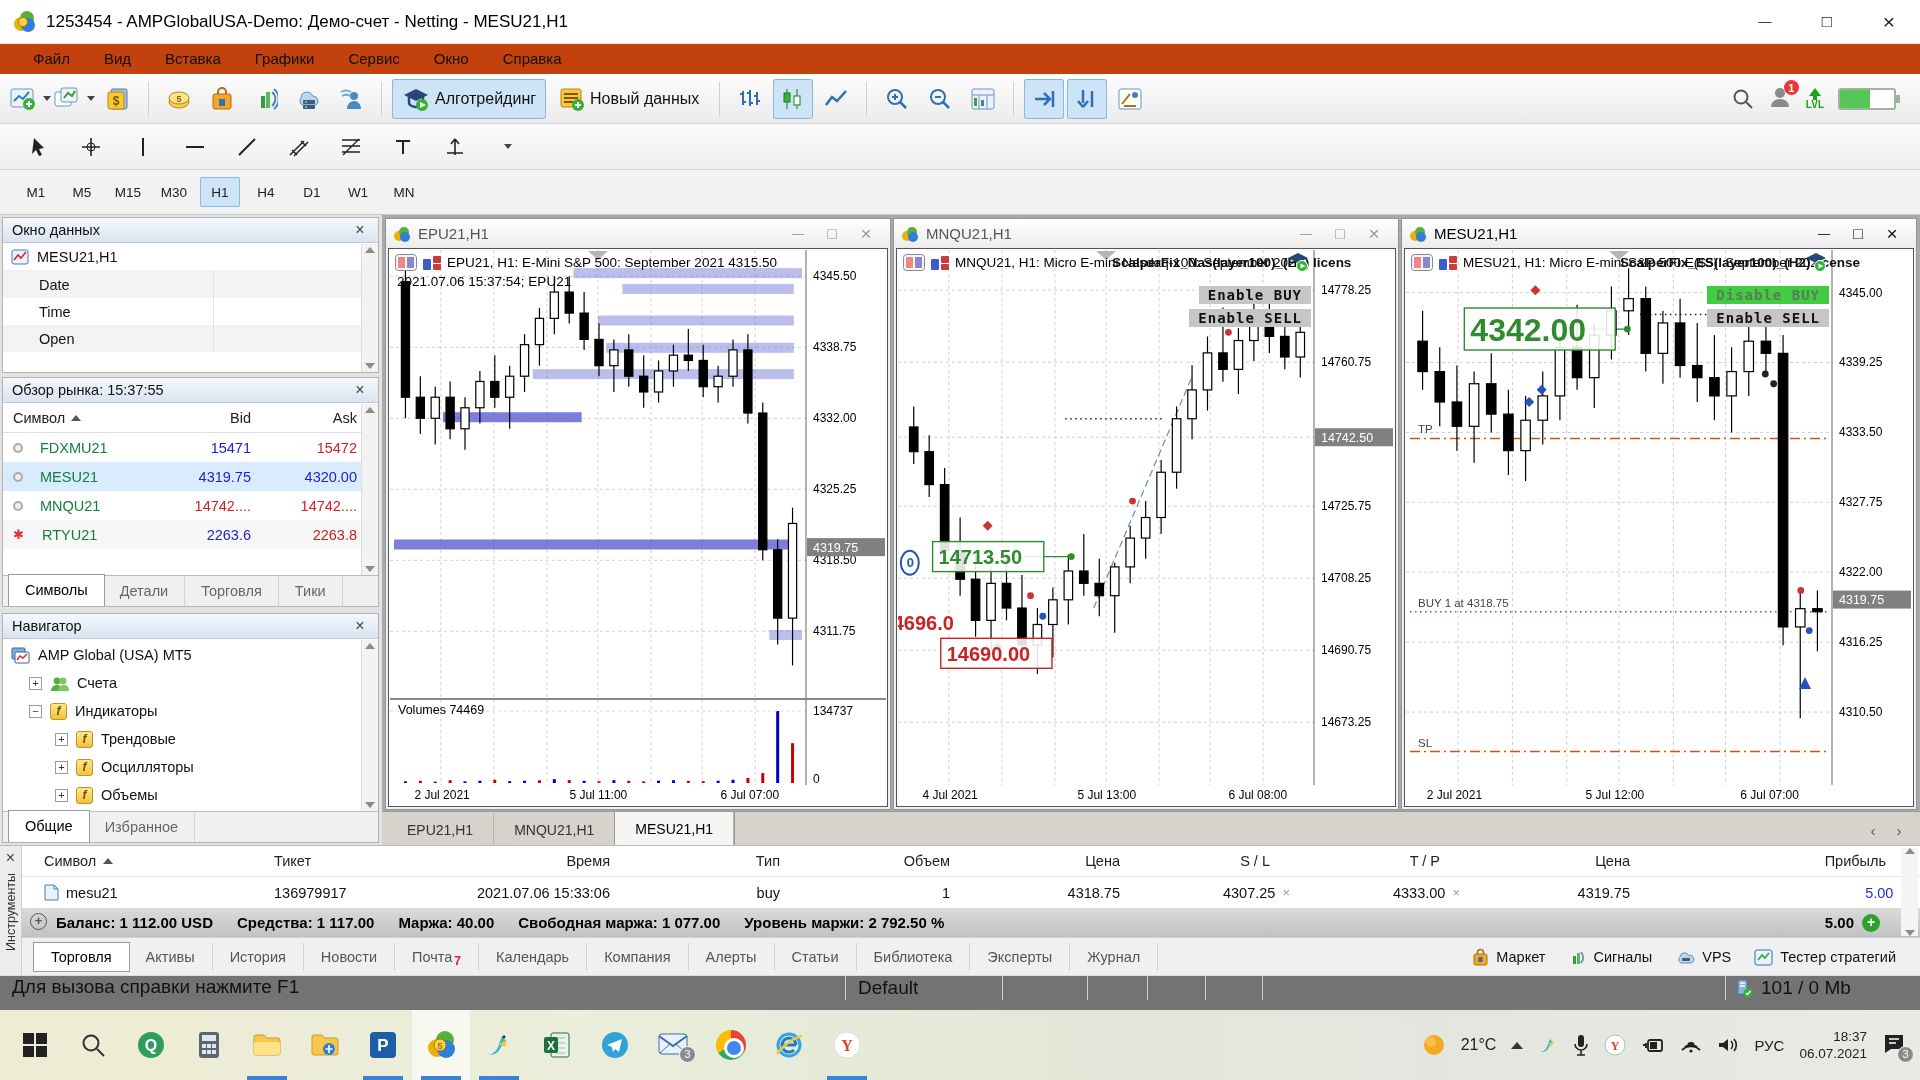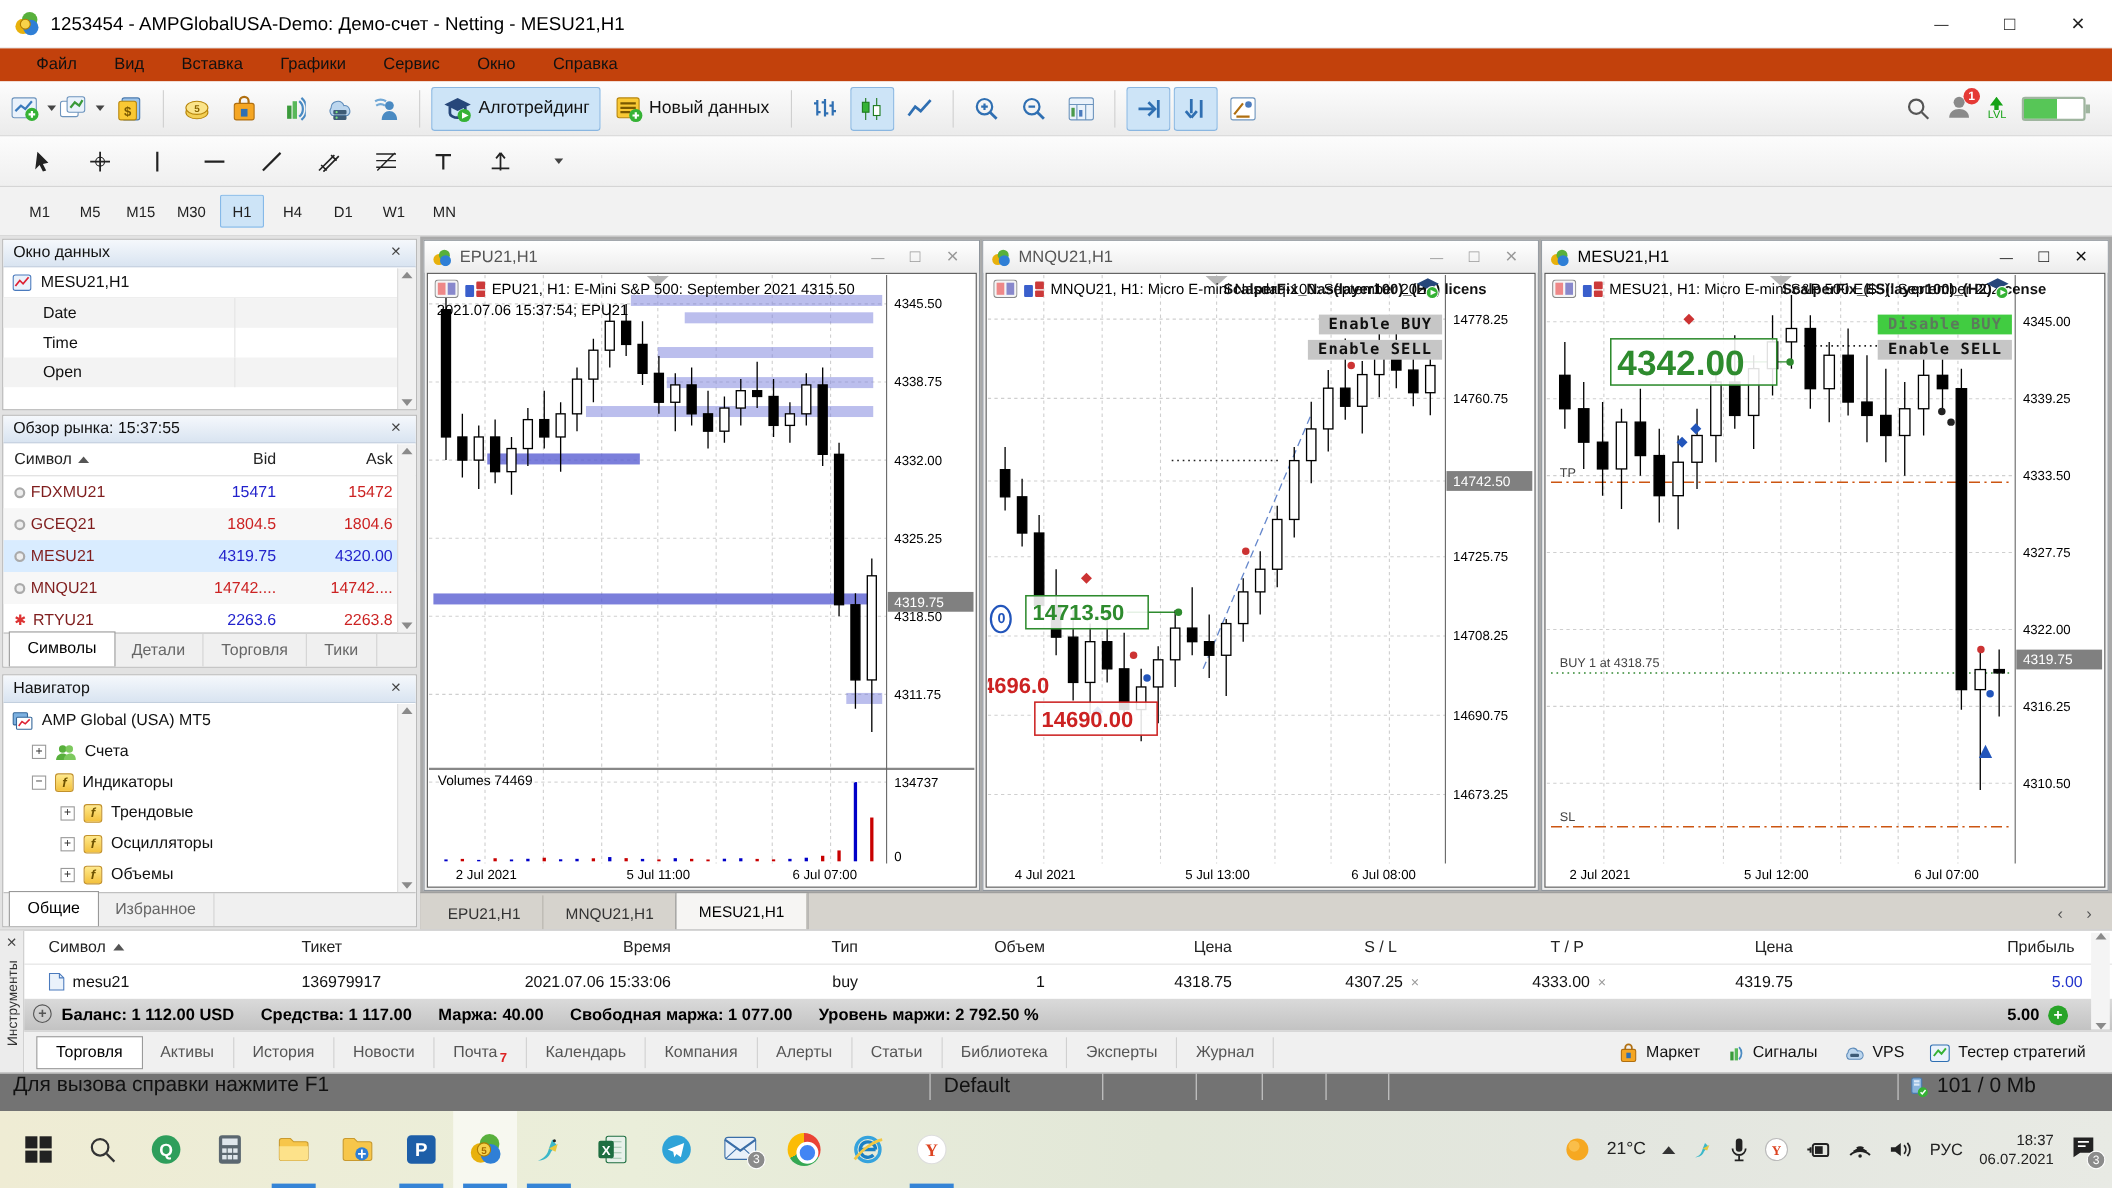--- a/index.html
+++ b/index.html
@@ -22,21 +22,21 @@
 
   
   .toolbar{height:50px;background:linear-gradient(#fdfdfd,#ebebeb);border-bottom:1px solid #d5d5d5;display:flex;align-items:center;padding:0 10px;gap:3px}
   .tbtn{height:40px;min-width:40px;display:flex;align-items:center;justify-content:center;border-radius:3px;gap:5px}
   .tbtn.lbl{padding:0 10px;font-size:16px;color:#111}
   .tbtn.sel{background:#cde4f7;box-shadow:inset 0 0 0 1px #8ab6e0}
   .caret{width:0;height:0;border-left:4px solid transparent;border-right:4px solid transparent;border-top:5px solid #444;margin-left:2px}
   .tsep{width:1px;height:34px;background:#cfcfcf;margin:0 7px}
   .t-right{margin-left:auto;display:flex;align-items:center;gap:14px;padding-right:14px}
   .badge-red{position:absolute;top:-5px;right:-7px;background:#e53935;color:#fff;border-radius:8px;font-size:11px;min-width:15px;height:15px;display:flex;align-items:center;justify-content:center;padding:0 3px;font-weight:bold}
-  .lvl{display:flex;flex-direction:column;align-items:center;color:#17a317;font-weight:normal;font-size:10px;line-height:10px}
+  .lvl{display:flex;flex-direction:column;align-items:center;color:#17a317;font-weight:bold;font-size:10px;line-height:10px}
   .battery{width:58px;height:22px;border:2px solid #9fb59f;border-radius:3px;background:linear-gradient(90deg,#57c657 0 55%,#fff 55%);position:relative}
   .battery::after{content:"";position:absolute;right:-6px;top:5px;width:4px;height:8px;background:#9fb59f}
 
   
   .drawbar{height:46px;background:linear-gradient(#fcfcfc,#efefef);border-bottom:1px solid #d5d5d5;display:flex;align-items:center;gap:26px;padding-left:26px;color:#222;font-size:18px}
   .dico{display:flex;align-items:center;justify-content:center;width:26px;height:26px}
 
   
   .tfbar{height:45px;background:#f2f2f2;border-bottom:1px solid #c9c9c9;display:flex;align-items:center;gap:6px;padding-left:16px}
   .tf{width:40px;height:30px;display:flex;align-items:center;justify-content:center;font-size:13.5px;color:#222;border-radius:2px}
@@ -60,21 +60,21 @@
   .dwrow::after{content:"";position:absolute;left:210px;top:0;bottom:0;width:1px;background:#e3e3e3}
 
   
   .mwhead{height:30px;display:grid;grid-template-columns:152px 106px 106px;align-items:center;font-size:14.5px;color:#222;border-bottom:1px solid #ddd}
   .mwhead .h1{padding-left:10px;display:flex;align-items:center;gap:6px}
   .sortarr{width:0;height:0;border-left:5px solid transparent;border-right:5px solid transparent;border-bottom:6px solid #555}
   .mwhead .h2,.mwhead .h3{text-align:right;padding-right:10px}
   .mw-row{height:29px;display:grid;grid-template-columns:152px 106px 106px;align-items:center;font-size:14.5px}
   .mw-row:nth-child(even){background:#f7f7f7}
   .mw-row.sel{background:#d9ecff}
-  .mw-sym{display:flex;align-items:center;gap:5px;padding-left:10px;color:#7f1d1d}
+  .mw-sym{display:flex;align-items:center;gap:17px;padding-left:10px;color:#15803d}
   .mwdot{width:10px;height:10px;border-radius:50%;border:2px solid #aaa;background:#eee;flex:none}
   .mwstar{color:#d33;font-size:13px;flex:none;width:12px}
   .mwstar::before{content:"✱"}
   .mw-bid,.mw-ask{text-align:right;padding-right:10px}
   .ptabs{position:absolute;left:0;right:0;bottom:0;height:31px;background:#f0f0f0;border-top:1px solid #bbb;display:flex;align-items:center;font-size:14.5px;color:#666;padding-left:6px}
   .ptab{padding:0 16px;height:30px;display:flex;align-items:center;border-right:1px solid #d3d3d3}
   .ptab.act{background:#fff;color:#000;box-shadow:0 0 0 1px #999;height:31px;margin-top:-2px;border-right:none}
 
   
   .navrow{height:28px;display:flex;align-items:center;font-size:14.5px;color:#111;gap:8px}
@@ -463,28 +463,20 @@
           <span class="h3">Ask</span>
         </div>
         <div style="overflow:hidden;height:140px">
           <div class="mw-row">
               <span class="mw-sym">
                 <span class="mwdot"></span>
                 <span>FDXMU21</span>
               </span>
               <span class="mw-bid" style="color: rgb(34, 34, 204);">15471</span>
               <span class="mw-ask" style="color: rgb(204, 34, 34);">15472</span>
-            </div>
-          <div class="mw-row">
-              <span class="mw-sym">
-                <span class="mwdot"></span>
-                <span>GCEQ21</span>
-              </span>
-              <span class="mw-bid" style="color: rgb(204, 34, 34);">1804.5</span>
-              <span class="mw-ask" style="color: rgb(204, 34, 34);">1804.6</span>
             </div>
           <div class="mw-row sel">
               <span class="mw-sym">
                 <span class="mwdot"></span>
                 <span>MESU21</span>
               </span>
               <span class="mw-bid" style="color: rgb(34, 34, 204);">4319.75</span>
               <span class="mw-ask" style="color: rgb(34, 34, 204);">4320.00</span>
             </div>
           <div class="mw-row">

